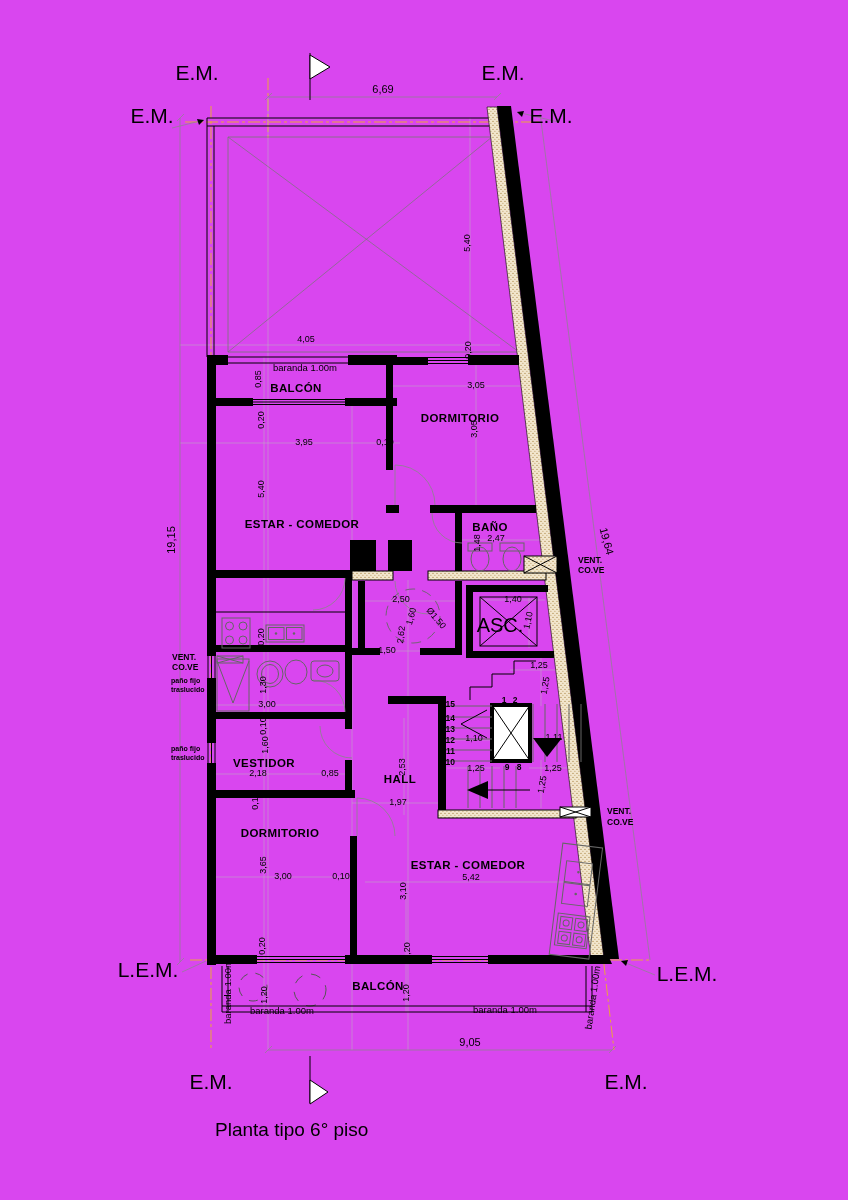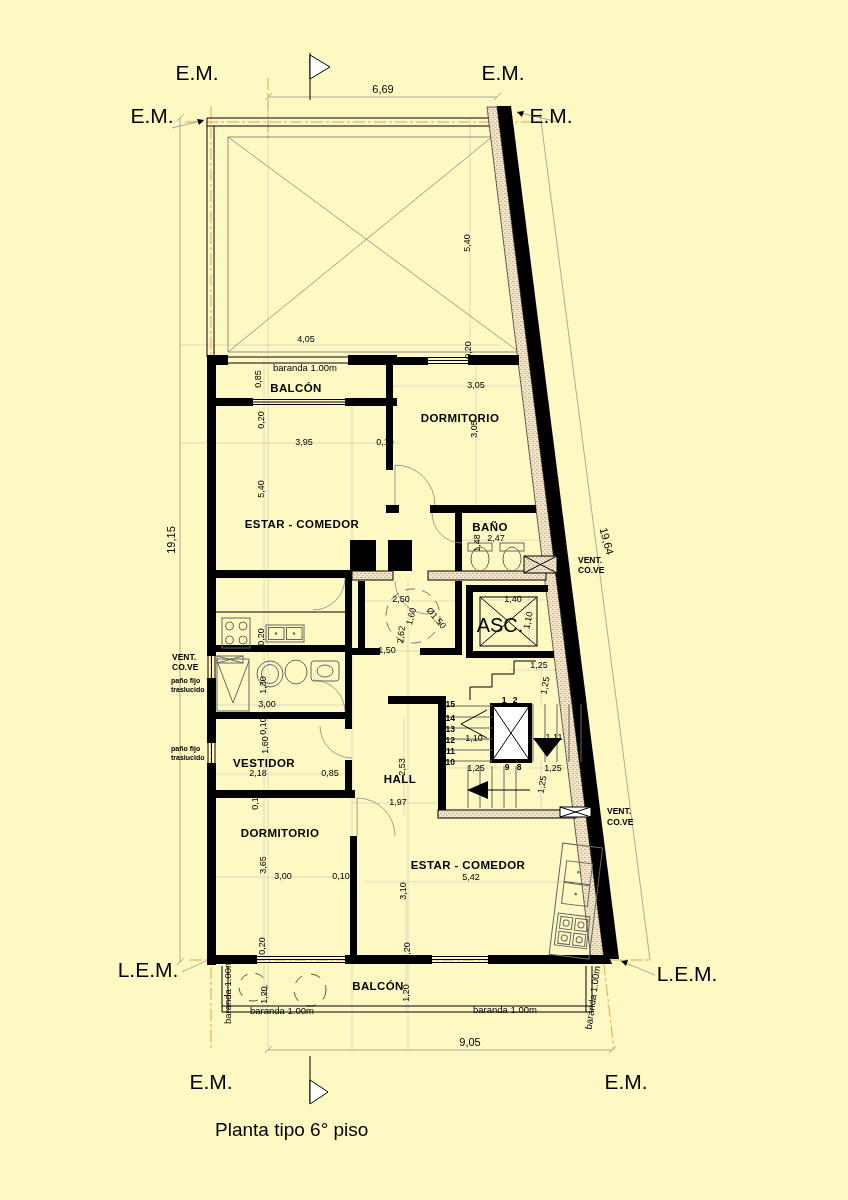--- a/index.html
+++ b/index.html
@@ -1,16 +1,16 @@
 <!DOCTYPE html>
 <html><head>
 <meta charset="utf-8">
 <style>
   html,body{margin:0;padding:0;background:#ffffff;}
-  .page{position:relative;width:848px;height:1200px;background:#fef9c3;overflow:hidden;}
+  .page{position:relative;width:848px;height:1200px;background:#d946ef;overflow:hidden;}
   svg{display:block;}
   text{font-family:"Liberation Sans", sans-serif;fill:#000;}
   .em{font-size:21px;}
   .ttl{font-size:19px;}
   .room{font-size:11.5px;font-weight:bold;letter-spacing:.4px;}
   .asc{font-size:20px;}
   .dim{font-size:9px;}
   .dimbig{font-size:11px;}
   .stn{font-size:8.5px;font-weight:bold;}
   .vent{font-size:8.5px;font-weight:bold;}

